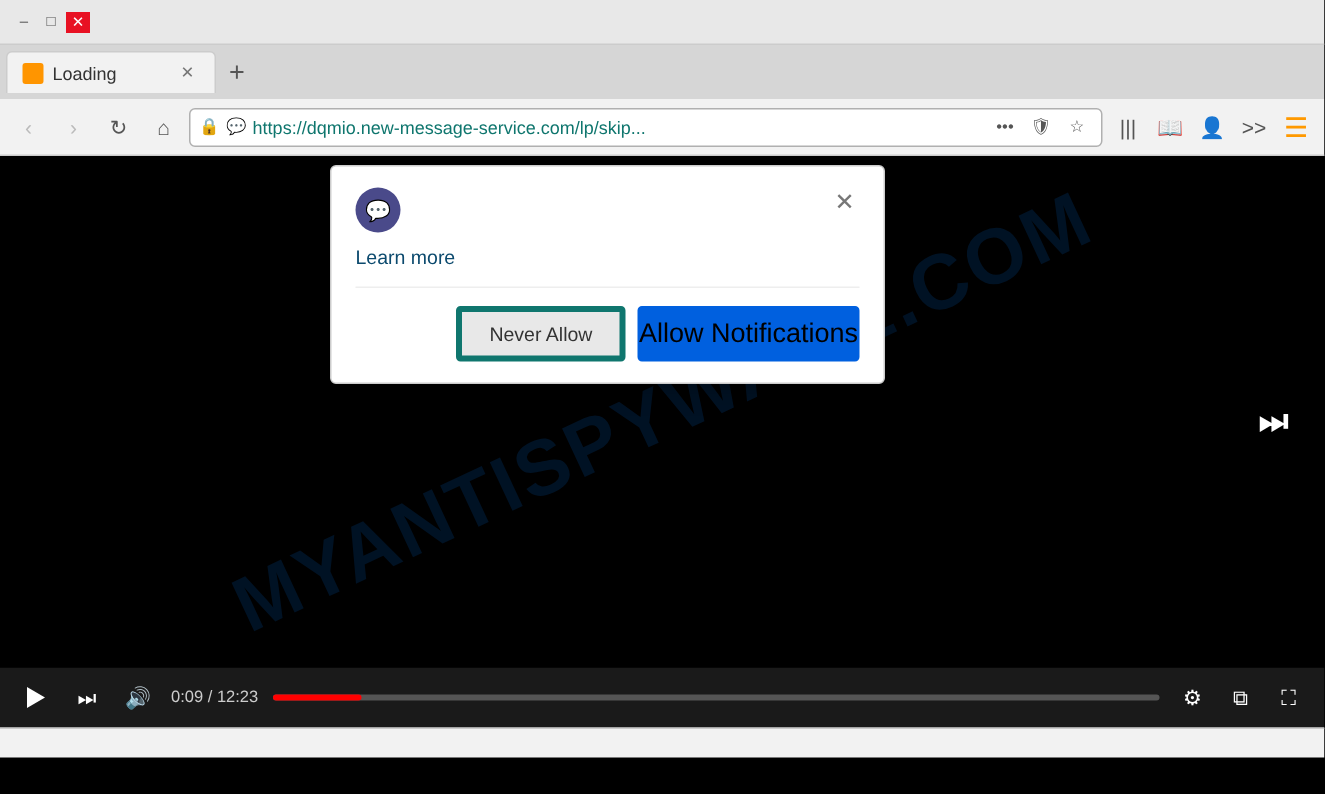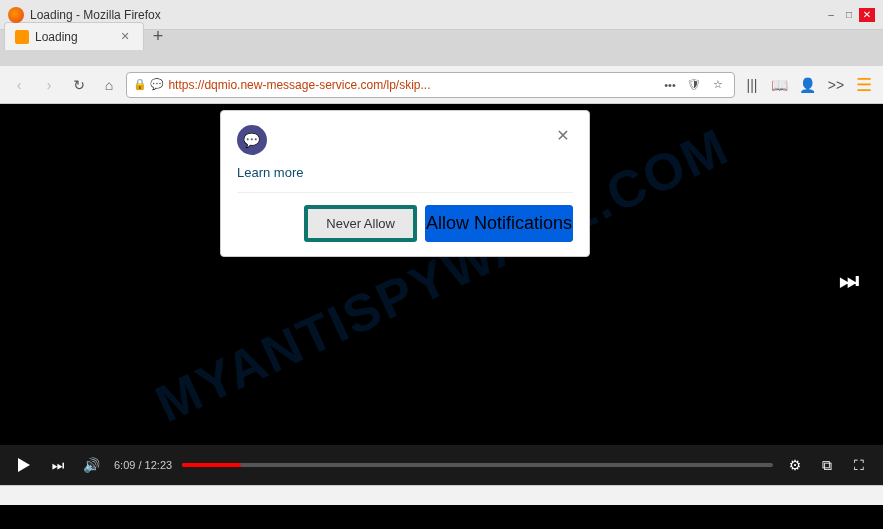--- a/index.html
+++ b/index.html
@@ -47,21 +47,21 @@
     }
     .win-btn.close { background: #e81123; color: white; }
 
     
     .tab-bar {
       width: 100%;
       height: 36px;
       background: #d6d6d6;
       display: flex;
       align-items: flex-end;
-      padding: 16px 4px;
+      padding: 4px 4px;
     }
     .tab {
       height: 28px;
       background: #f2f2f2;
       border-radius: 4px 4px 0 0;
       display: flex;
       align-items: center;
       padding: 0 10px;
       gap: 6px;
       font-size: 12px;
@@ -126,21 +126,21 @@
       border: 1px solid #b0b0b0;
       border-radius: 4px;
       display: flex;
       align-items: center;
       padding: 0 6px;
       gap: 4px;
       font-size: 12px;
       color: #333;
     }
     .url-icon { color: #888; font-size: 11px; }
-    .url-text { flex: 1; font-size: 12px; color: #c2410c; }
+    .url-text { flex: 1; font-size: 12px; color: #0f766e; }
     .nav-right {
       display: flex; align-items: center; gap: 2px;
     }
 
     
     .video-area {
       width: 100%;
       height: 341px;
       background: #000;
       position: relative;
@@ -318,24 +318,20 @@
       border-style: solid;
       border-width: 7px 0 7px 12px;
       border-color: transparent transparent transparent white;
       display: inline-block;
     }
   </style>
 </head>
 <body>
 
 <div class="title-bar">
-  <div class="title-bar-left">
-    <div class="firefox-icon"></div>
-    <span class="title-text">Loading - Mozilla Firefox</span>
-  </div>
   <div class="title-bar-controls">
     <button class="win-btn">–</button>
     <button class="win-btn">□</button>
     <button class="win-btn close">✕</button>
   </div>
 </div>
 
 <div class="tab-bar">
   <div class="tab">
     <div class="tab-favicon"></div>
@@ -393,21 +389,21 @@
   <button class="ctrl-btn">
     <div class="play-icon"></div>
   </button>
   <button class="ctrl-btn">
     <span>⏭</span>
   </button>
   <button class="ctrl-btn">
     <span>🔊</span>
   </button>
   <span class="time-text">
-    <span>6:09</span><span> / </span><span>12:23</span>
+    <span>0:09</span><span> / </span><span>12:23</span>
   </span>
   <div class="progress-bar">
     <div class="progress-fill"></div>
   </div>
   <div class="ctrl-right">
     <button class="ctrl-btn">
       <span>⚙</span>
     </button>
     <button class="ctrl-btn">
       <span>⧉</span>

